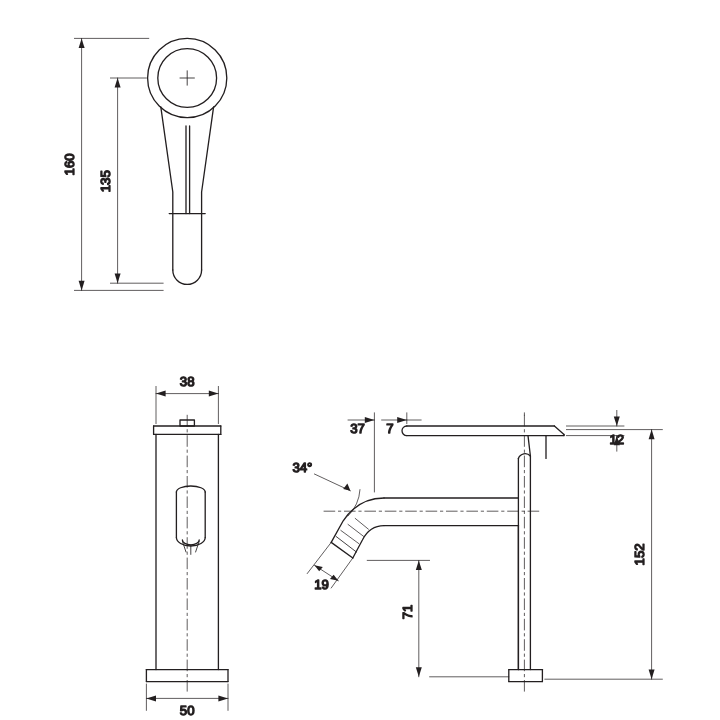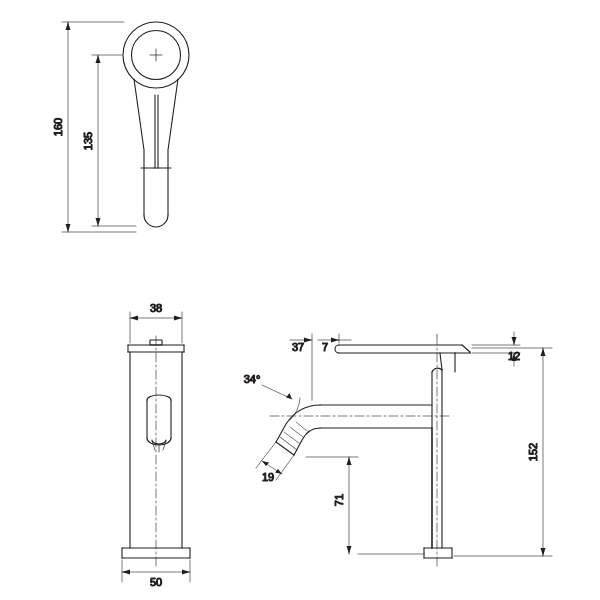--- a/index.html
+++ b/index.html
@@ -9,21 +9,21 @@
   }
   body {
     width: 600px;
     height: 600px;
     font-family: "Liberation Sans", sans-serif;
     position: relative;
     overflow: hidden;
   }
   #sheet {
     position: absolute;
-    left: 0; top: 0;
+    left: 0; top: 10px;
     width: 600px; height: 560px;
   }
   svg {
     display: block;
   }
   .dimtext {
     font-family: "Liberation Sans", sans-serif;
     font-size: 11px;
     fill: #2b2b2b;
   }

